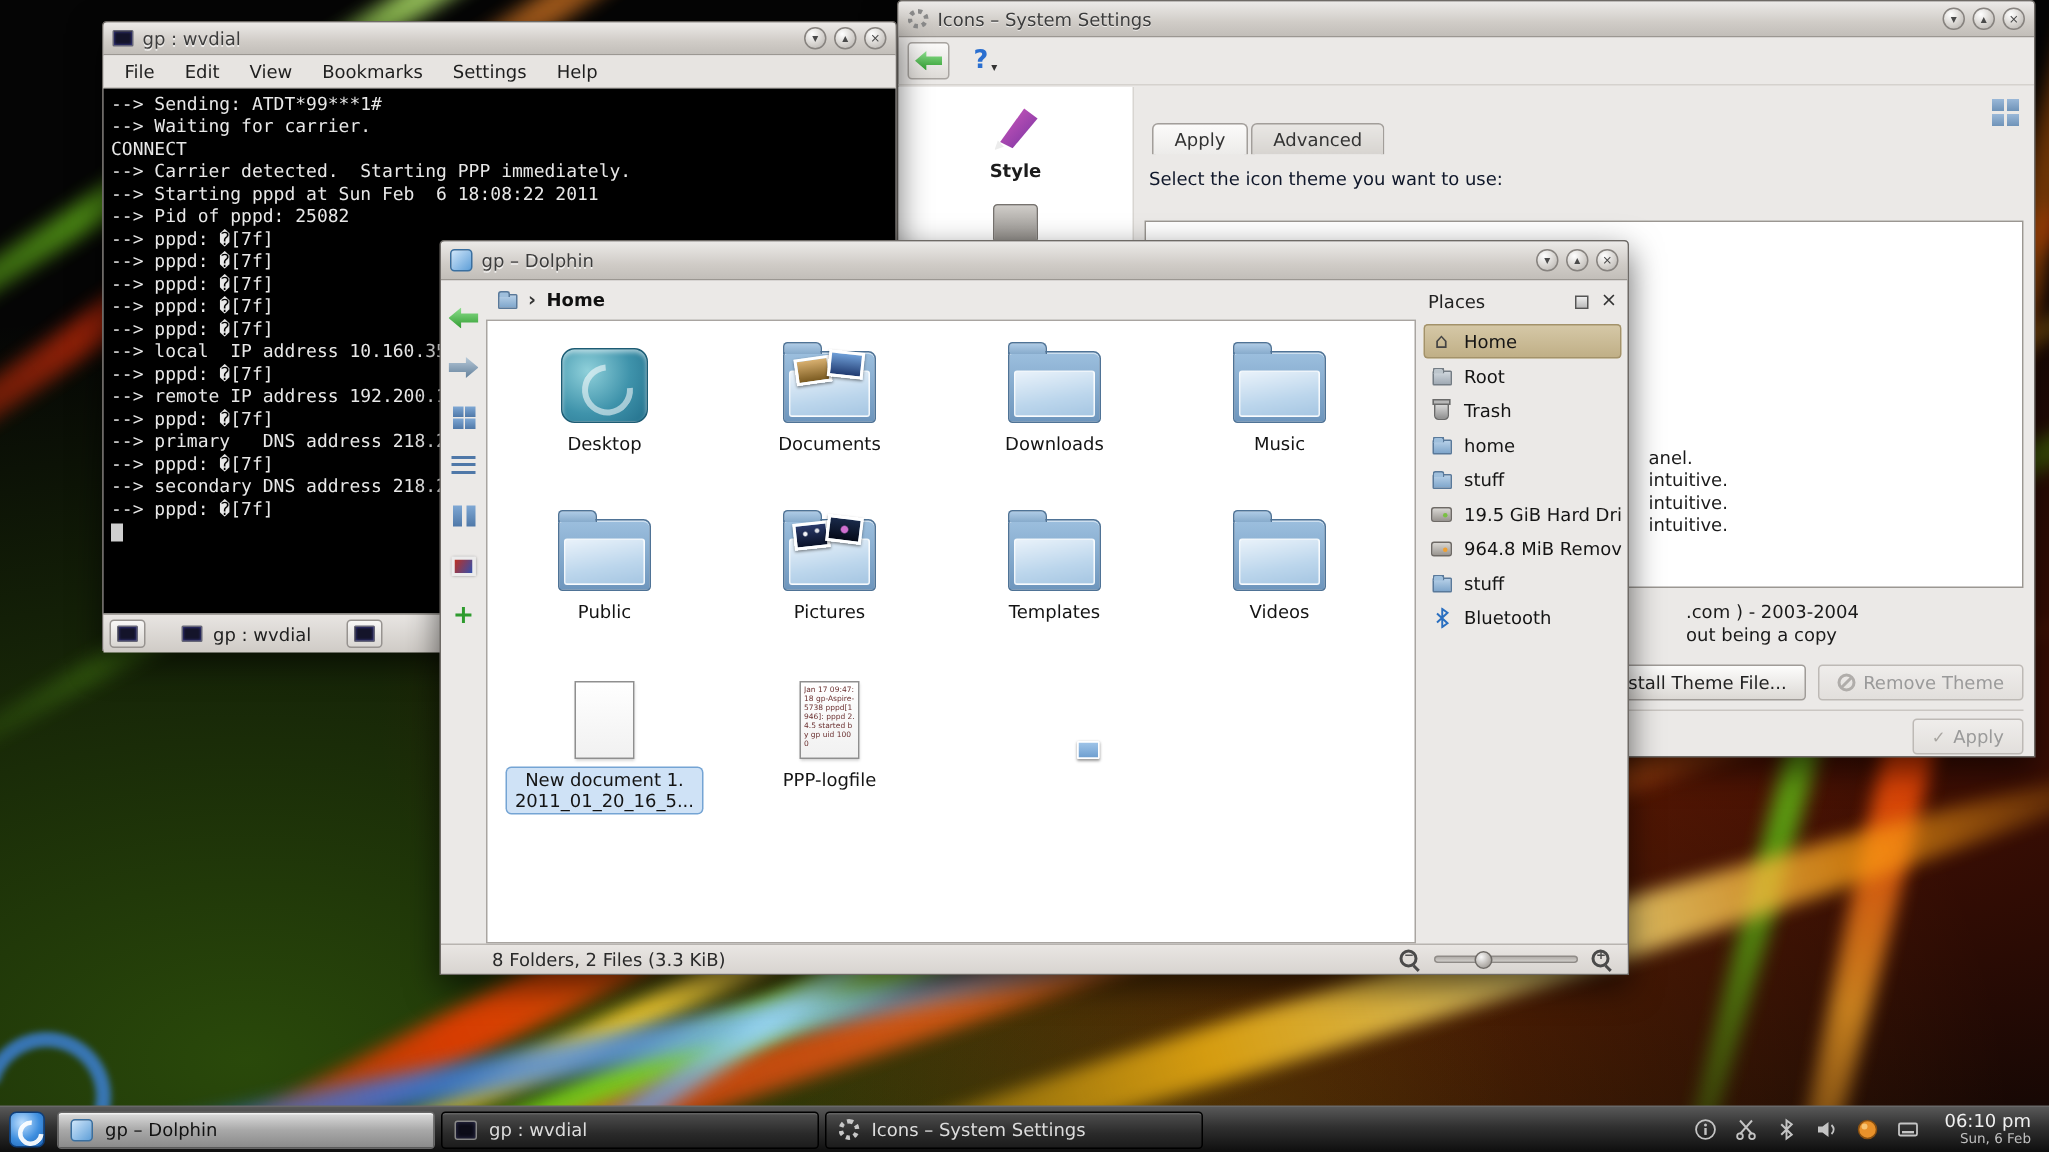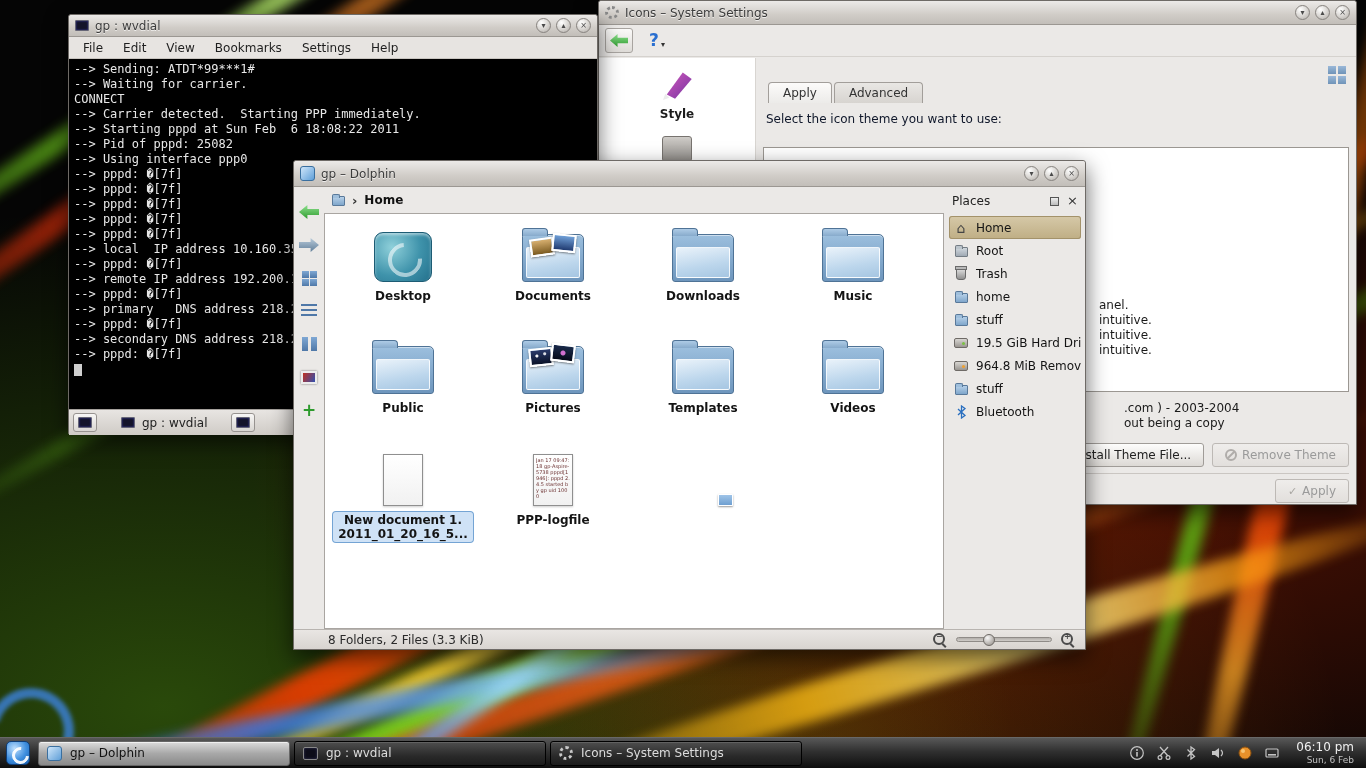--- a/index.html
+++ b/index.html
@@ -100,21 +100,21 @@
     background-size:7px 7px; background-position:0 0,8px 0,0 8px,8px 8px; }
   .iclist { width:16px; height:14px; background:repeating-linear-gradient(#4f78a8 0 2px, transparent 2px 5px); }
   .iccols { width:15px; height:14px; background-repeat:no-repeat;
     background-image:linear-gradient(#7fa8d4,#4f78a8),linear-gradient(#7fa8d4,#4f78a8); background-size:6px 14px; background-position:0 0,9px 0; }
   .icprev { width:16px; height:13px; border:2px solid #ececec; box-shadow:0 0 2px rgba(0,0,0,.5); background:linear-gradient(120deg,#c03020,#3050b0); }
   .icplus { color:#2e9b2e; font-size:17px; font-weight:bold; line-height:14px; }
   .viewport { position:absolute; left:30px; top:26px; width:620px; bottom:20px; background:#fff; border:1px solid #a9a5a1; overflow:hidden; }
   .grid { display:grid; grid-template-columns:repeat(4,150px); grid-auto-rows:112px; padding:6px 0 0 3px; }
   .gitem { display:flex; flex-direction:column; align-items:center; padding-top:4px; }
   .icwrap { height:58px; display:flex; align-items:flex-end; justify-content:center; position:relative; }
-  .glabel { margin-top:6px; font-size:12px; color:#141414; text-align:center; white-space:pre-line; line-height:14px; padding:1px 5px; border-radius:3px;font-weight:bold; }
+  .glabel { margin-top:6px; font-size:12px; color:#141414; text-align:center; white-space:pre-line; line-height:14px; padding:1px 5px; border-radius:3px; }
   .sel .glabel { background:#cfe2f6; box-shadow:0 0 0 1px #74a4d4; }
   .fold { width:62px; height:48px; position:relative; background:linear-gradient(#9cbfde,#6e96bd); border:1px solid #4f7396; border-radius:3px 5px 3px 3px; box-shadow:inset 0 1px 0 rgba(255,255,255,.5); }
   .fold::before { content:""; position:absolute; top:-7px; left:-1px; width:24px; height:7px; background:linear-gradient(#aecbe6,#87abcc); border:1px solid #4f7396; border-bottom:none; border-radius:3px 4px 0 0; }
   .fold::after { content:""; position:absolute; left:3px; right:3px; top:12px; bottom:3px; border-radius:2px; background:linear-gradient(170deg,#e9f2fa,#bcd6ec 60%,#a6c6e2); border:1px solid rgba(255,255,255,.8); }
   .desk { width:58px; height:50px; border-radius:9px; background:radial-gradient(circle at 30% 30%, #8fd0da, #3f93ab 55%, #23708c); border:1px solid #1d5c74; position:relative; box-shadow:inset 0 2px 3px rgba(255,255,255,.5); }
   .desk::after { content:""; position:absolute; left:13px; top:10px; width:26px; height:26px; border:4px solid rgba(255,255,255,.55); border-radius:50%; border-top-color:transparent; transform:rotate(40deg); }
   .thumb { position:absolute; z-index:2; width:24px; height:18px; border:2px solid #fff; box-shadow:0 1px 2px rgba(0,0,0,.45); }
   .doc1 { left:8px; top:14px; transform:rotate(-8deg); background:linear-gradient(#d8b070,#7a5a20); }
   .doc2 { left:30px; top:10px; transform:rotate(6deg); background:linear-gradient(#70a0d8,#203a70); }
   .pic1 { left:7px; top:12px; transform:rotate(-6deg); background:radial-gradient(circle at 30% 40%, rgba(255,255,255,.95) 1px, transparent 2px),radial-gradient(circle at 70% 30%, rgba(255,255,255,.85) 1px, transparent 2px),linear-gradient(#2a3a6a,#0a1228); }
@@ -204,21 +204,20 @@
       <span>Settings</span>
       <span>Help</span>
     </div>
     <div class="tscreen">
       <div class="tline">--&gt; Sending: ATDT*99***1#</div>
       <div class="tline">--&gt; Waiting for carrier.</div>
       <div class="tline">CONNECT</div>
       <div class="tline">--&gt; Carrier detected.  Starting PPP immediately.</div>
       <div class="tline">--&gt; Starting pppd at Sun Feb  6 18:08:22 2011</div>
       <div class="tline">--&gt; Pid of pppd: 25082</div>
-      <div class="tline">--&gt; Using interface ppp0</div>
       <div class="tline">--&gt; pppd: �[7f]</div>
       <div class="tline">--&gt; pppd: �[7f]</div>
       <div class="tline">--&gt; pppd: �[7f]</div>
       <div class="tline">--&gt; pppd: �[7f]</div>
       <div class="tline">--&gt; pppd: �[7f]</div>
       <div class="tline">--&gt; local  IP address 10.160.35.</div>
       <div class="tline">--&gt; pppd: �[7f]</div>
       <div class="tline">--&gt; remote IP address 192.200.1.</div>
       <div class="tline">--&gt; pppd: �[7f]</div>
       <div class="tline">--&gt; primary   DNS address 218.24</div>

